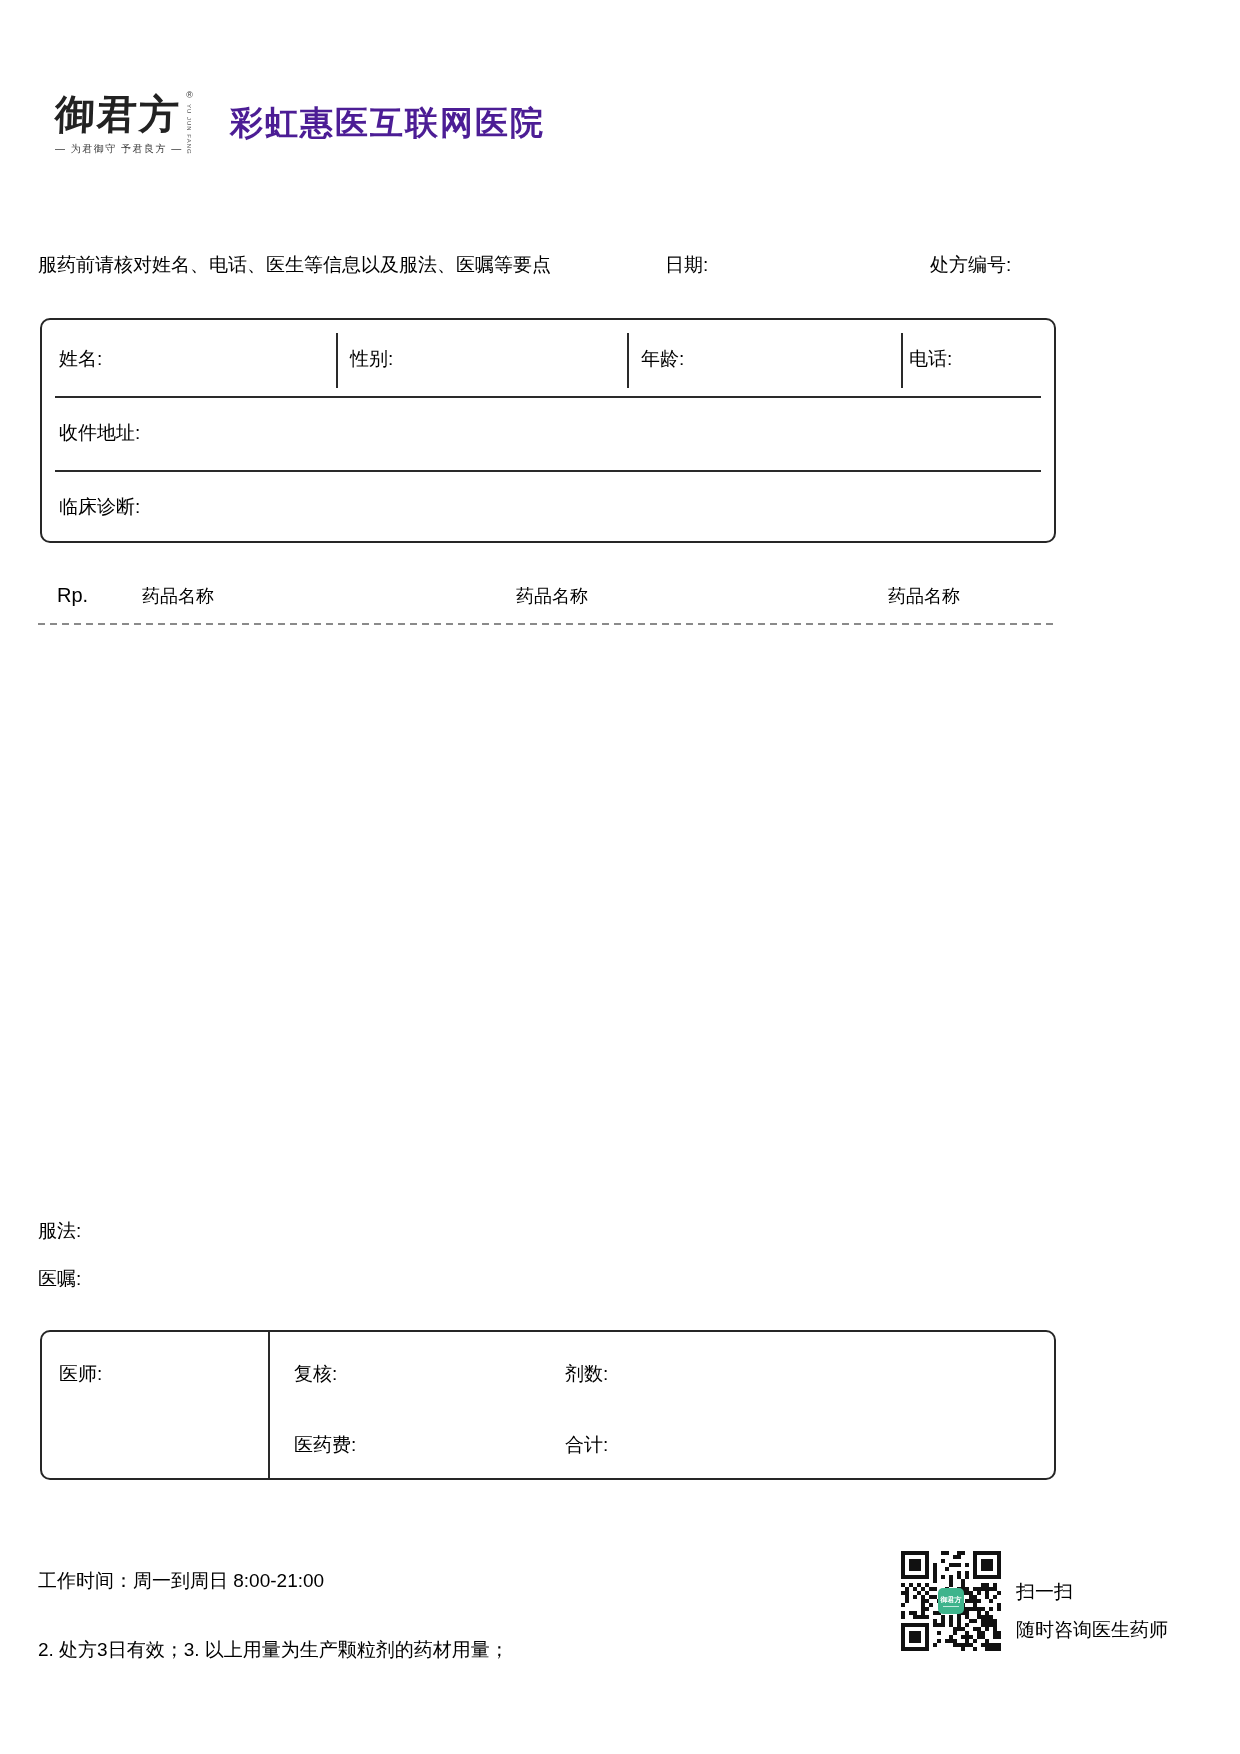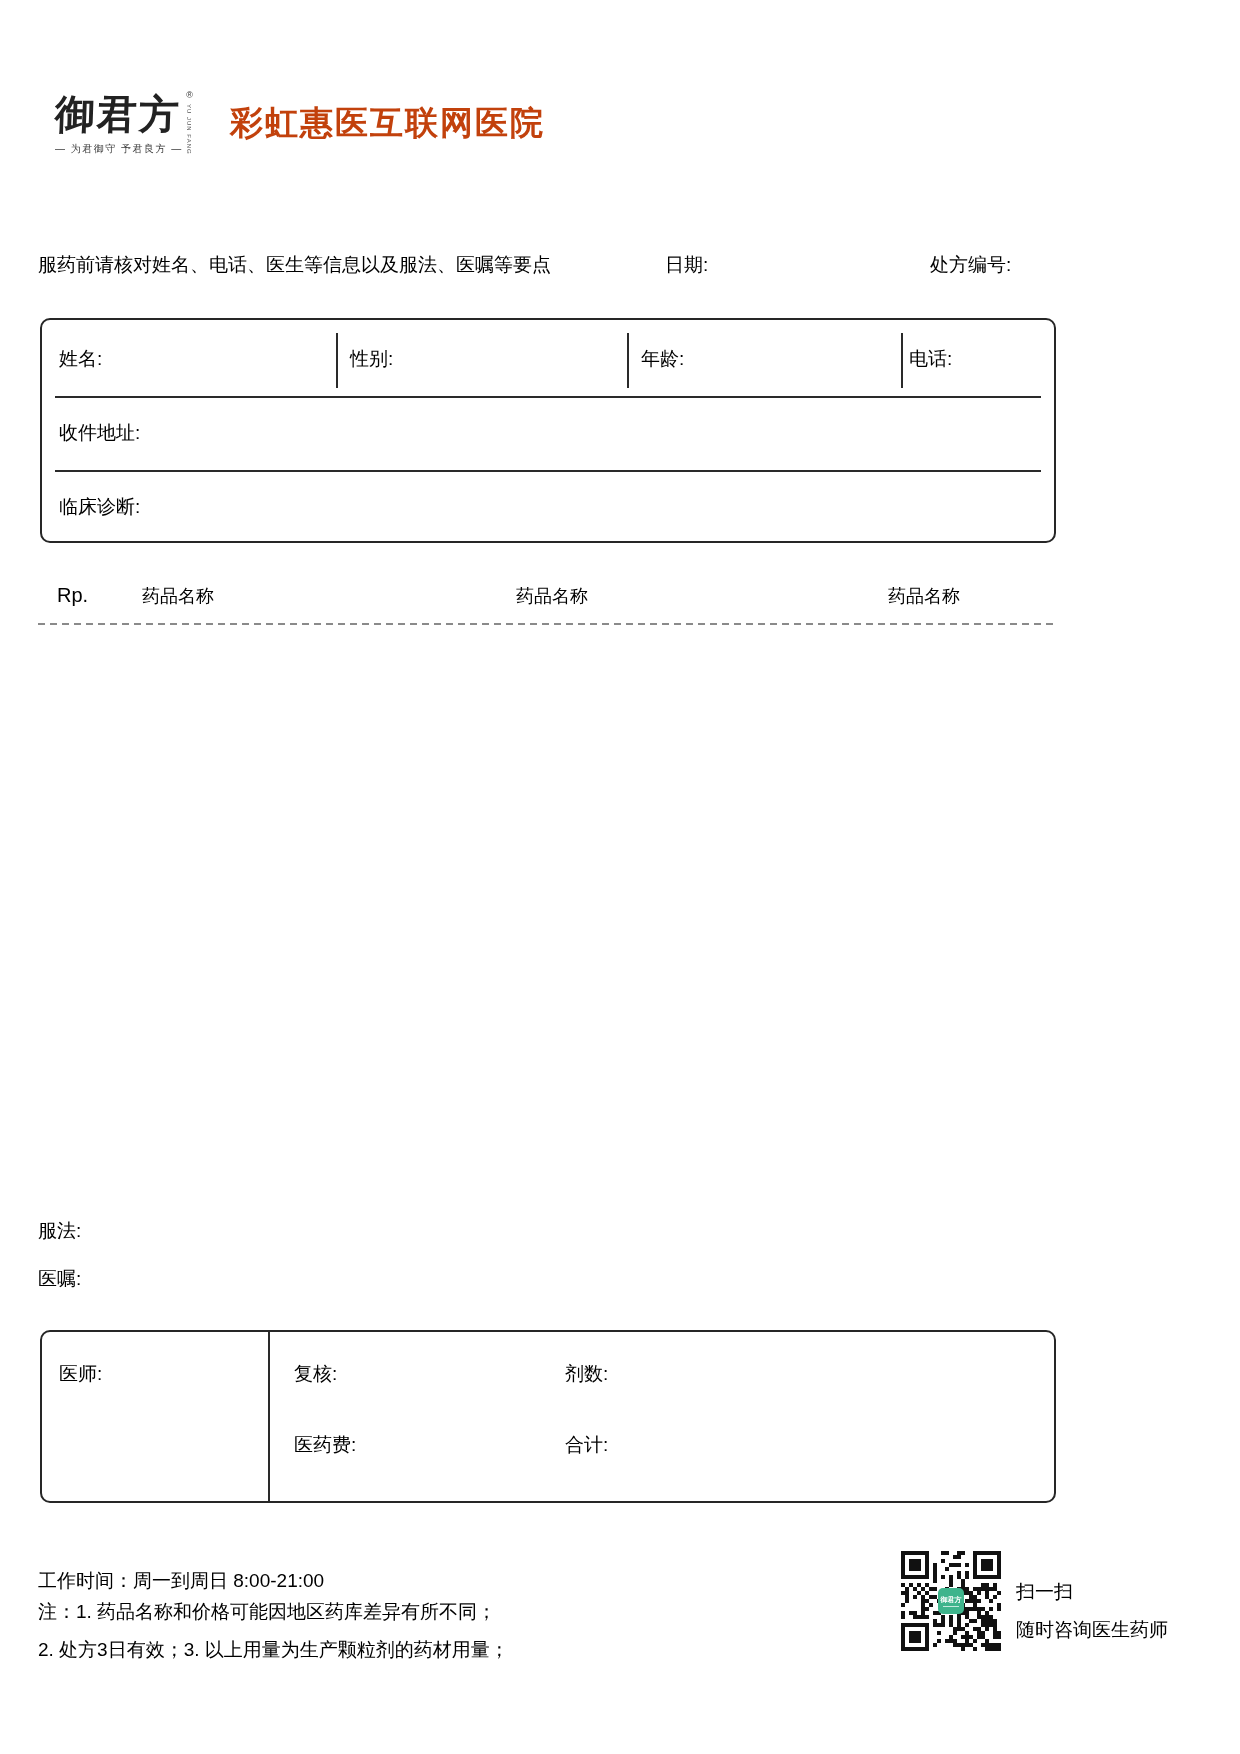--- a/index.html
+++ b/index.html
@@ -29,21 +29,21 @@
     writing-mode:vertical-rl;
     font-size:6px;letter-spacing:1px;color:#555;
   }
   .logo-tagline{
     margin-top:6px;font-size:10px;letter-spacing:1.5px;
     color:#3a3a3a;white-space:nowrap;
   }
   .hospital-title{
     left:230px;top:101px;
     font-size:33px;font-weight:800;letter-spacing:2px;
-    color:#c2410c;
+    color:#4c1d95;
     font-family:"DejaVu Sans", sans-serif;
   }
 
   
   .txt{font-size:19px;line-height:1.2;color:#000000;}
   .notice{left:38px;top:254px;}
   .date-label{left:665px;top:254px;}
   .rx-label{left:930px;top:254px;}
 
   
@@ -68,21 +68,21 @@
   .dashed-divider{
     left:38px;top:623px;width:1020px;height:2px;
     background:repeating-linear-gradient(90deg,#8a8a8a 0 7px,transparent 7px 12px);
   }
 
   
   .usage{left:38px;top:1220px;}
   .advice{left:38px;top:1268px;}
 
   
-  .summary-box{left:40px;top:1330px;width:1016px;height:173px;}
+  .summary-box{left:40px;top:1330px;width:1016px;height:150px;}
   .summary-box .sep{left:226px;top:0;height:100%;}
 
   
   .working-hours{left:38px;top:1570px;}
   .note1{left:38px;top:1601px;}
   .note2{left:38px;top:1639px;}
   .qr-wrap{left:901px;top:1551px;width:100px;height:100px;}
   .scan-label{left:1016px;top:1581px;text-align:center;}
   .scan-hint{left:1016px;top:1619px;}
 </style>
@@ -131,21 +131,20 @@
   <div class="box summary-box">
     <div class="vsep sep"></div>
     <div class="abs txt" style="left:17px;top:31px;">医师:</div>
     <div class="abs txt" style="left:252px;top:31px;">复核:</div>
     <div class="abs txt" style="left:523px;top:31px;">剂数:</div>
     <div class="abs txt" style="left:252px;top:102px;">医药费:</div>
     <div class="abs txt" style="left:523px;top:102px;">合计:</div>
   </div>
 
   <div class="abs txt working-hours">工作时间：周一到周日 8:00-21:00</div>
-  <div class="abs txt note1">注：1. 药品名称和价格可能因地区药库差异有所不同；</div>
   <div class="abs txt note2">2. 处方3日有效；3. 以上用量为生产颗粒剂的药材用量；</div>
 
   <div class="abs qr-wrap">
     <svg id="qr-svg" width="100" height="100" viewBox="0 0 100 100">
         <rect x="40" y="0" width="4" height="4" fill="#111111"></rect>
         <rect x="44" y="0" width="4" height="4" fill="#111111"></rect>
         <rect x="56" y="0" width="4" height="4" fill="#111111"></rect>
         <rect x="60" y="0" width="4" height="4" fill="#111111"></rect>
         <rect x="52" y="4" width="4" height="4" fill="#111111"></rect>
         <rect x="56" y="4" width="4" height="4" fill="#111111"></rect>

